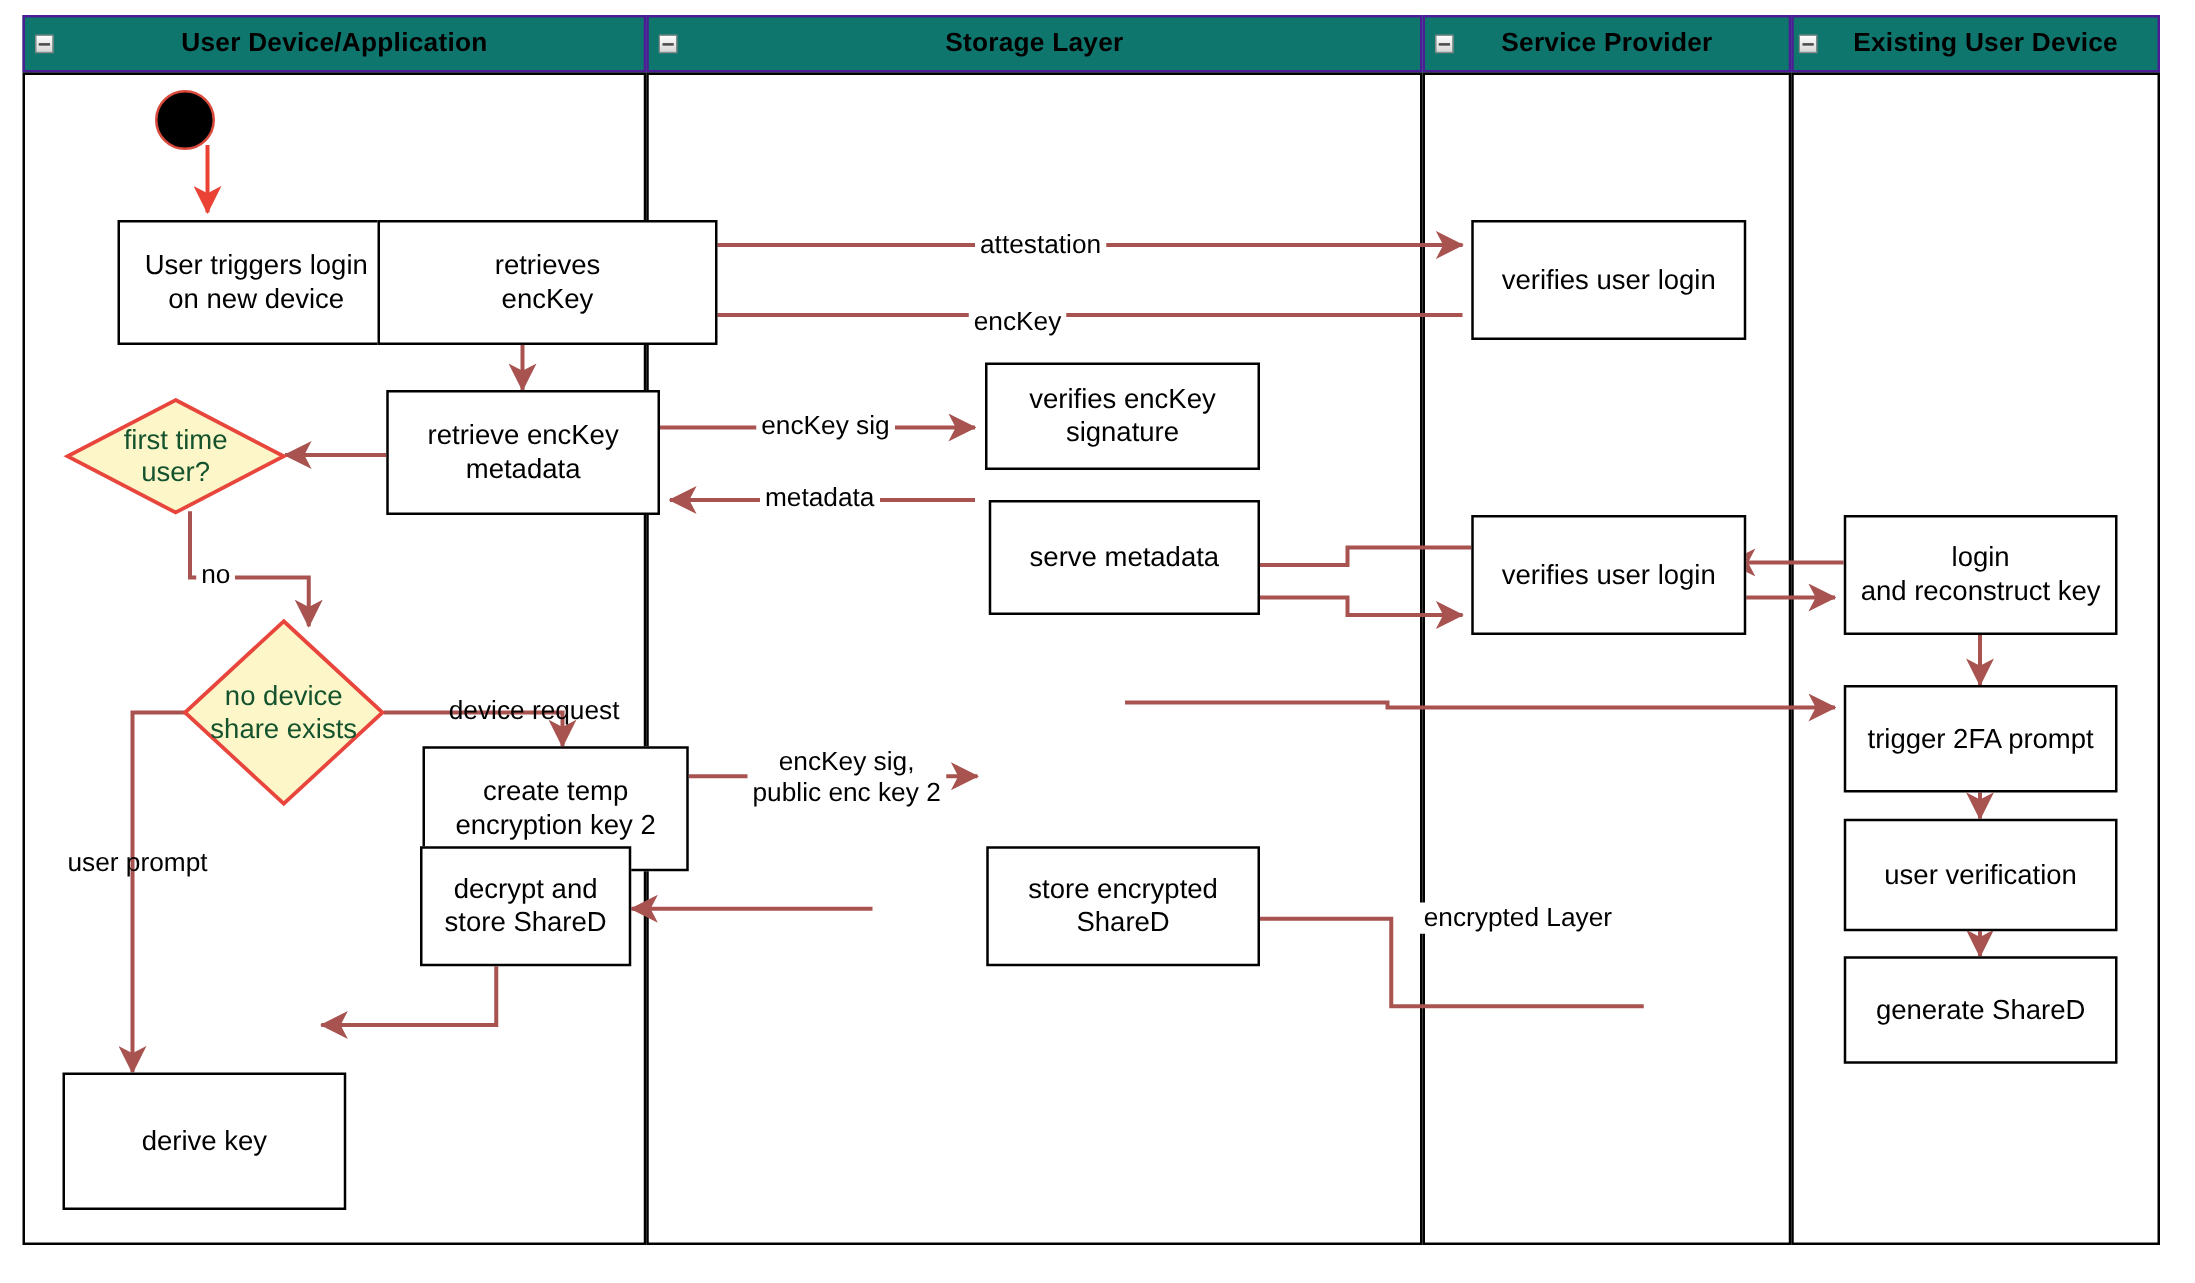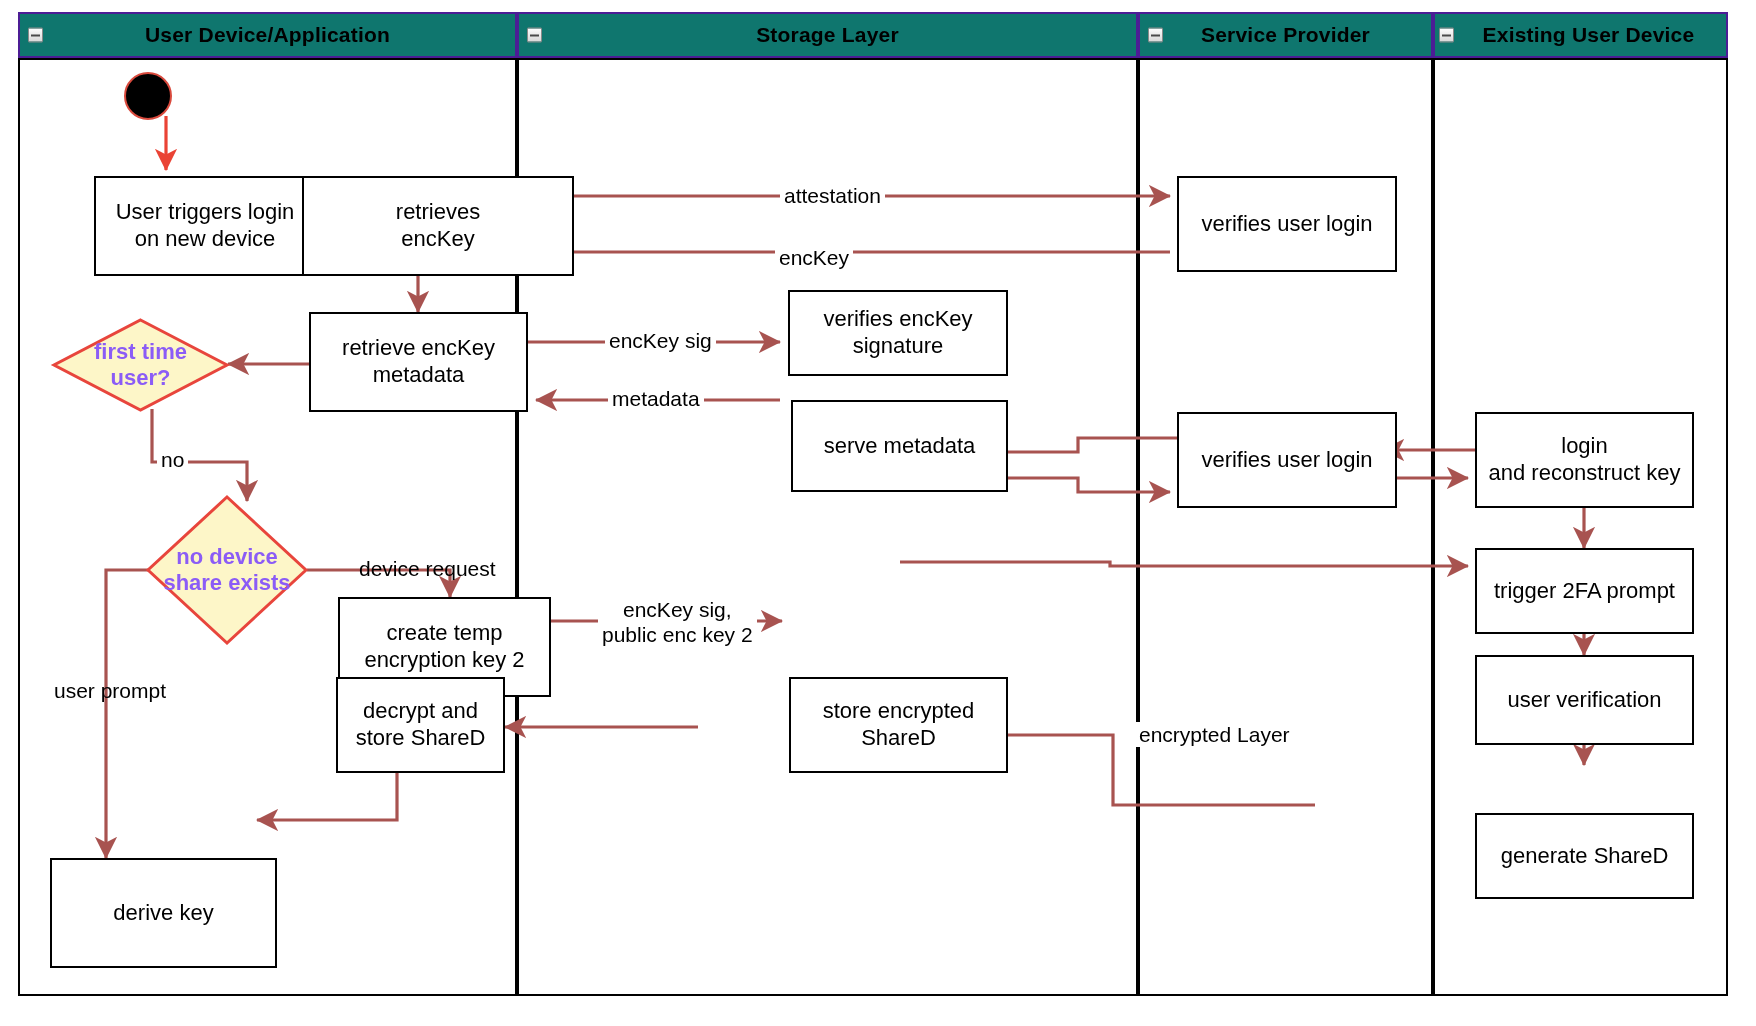--- a/index.html
+++ b/index.html
@@ -91,24 +91,23 @@
     left: 0;
     top: 0;
     width: 100%;
     height: 100%;
     display: flex;
     align-items: center;
     justify-content: center;
     text-align: center;
     font-size: 22px;
     line-height: 1.2;
-    color: #8b5cf6;
+    color: #14532d;
     white-space: pre-line;
     pointer-events: none;
-    font-weight: bold;
   }
   
   .start-node {
     position: absolute;
     border-radius: 50%;
     background: #000000;
     border: 2.5px solid #d94a3d;
     box-sizing: border-box;
   }
   
@@ -266,21 +265,21 @@
 
   <div class="node" style="left:1177px; top:412px; width:220px; height:96px;">verifies user login</div>
 
   <div class="node" style="left:1475px; top:412px; width:219px; height:96px;">login
 and reconstruct key</div>
 
   <div class="node" style="left:1475px; top:548px; width:219px; height:86px;">trigger 2FA prompt</div>
 
   <div class="node" style="left:1475px; top:655px; width:219px; height:90px;">user verification</div>
 
-  <div class="node" style="left:1475px; top:765px; width:219px; height:86px;margin-top:48px;">generate ShareD</div>
+  <div class="node" style="left:1475px; top:765px; width:219px; height:86px;">generate ShareD</div>
 
   <div class="edge-label" style="left:780px; top:183px;">attestation</div>
 
   <div class="edge-label" style="left:775px; top:245px;">encKey</div>
 
   <div class="edge-label" style="left:605px; top:328px;">encKey sig</div>
 
   <div class="edge-label" style="left:608px; top:386px;">metadata</div>
 
   <div class="edge-label" style="left:157px; top:447px;text-align:right;">no</div>

